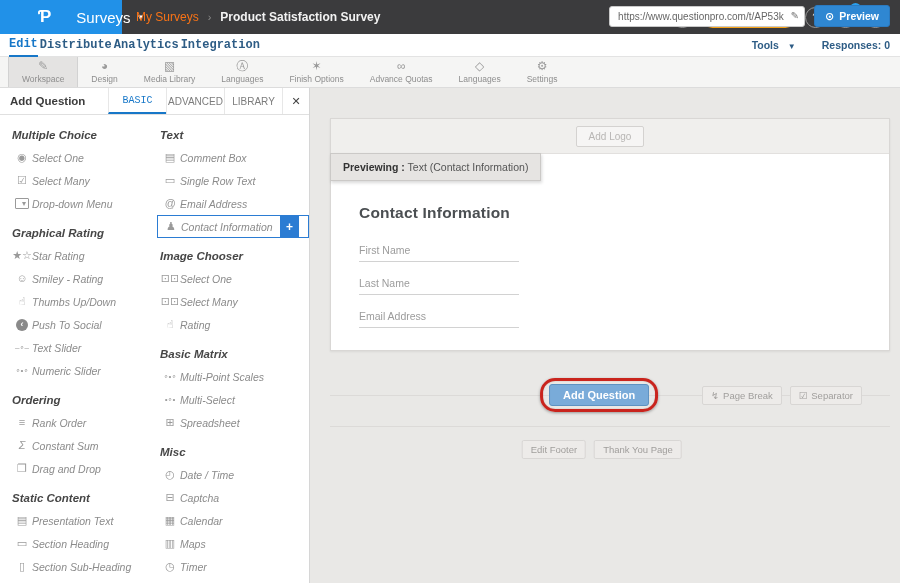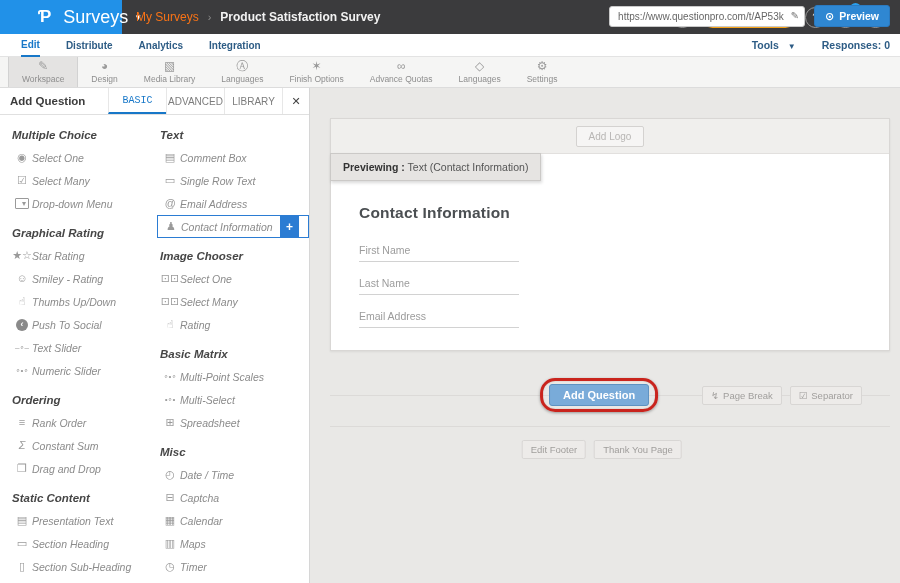--- a/index.html
+++ b/index.html
@@ -6,21 +6,21 @@
   html,body { width:900px; height:583px; overflow:hidden;
               font-family:"Liberation Sans","DejaVu Sans",sans-serif; background:#e9e8e6; }
   .app { position:relative; width:900px; height:583px; }
 
   
   .topbar { position:absolute; left:0; top:0; width:900px; height:34px;
             background:#3b3b3d; display:flex; align-items:center; }
   .logo-area { width:122px; height:34px; background:#2191e8; display:flex;
                align-items:center; padding-left:38px; flex:none; cursor:pointer; }
   .logo-glyph { color:#fff; font-size:17px; font-weight:bold; }
-  .product-label { color:#fff; font-size:18px; margin-left:12px; }
+  .product-label { color:#fff; font-size:15px; margin-left:25px; }
   .caret { font-size:8px; color:#fff; margin-left:6px; }
   .breadcrumb { display:flex; align-items:center; margin-left:14px; }
   .crumb-parent { color:#f97316; font-size:12px; cursor:pointer;text-align:right; }
   .crumb-sep { color:#8b8b8b; font-size:11px; margin:0 9px; }
   .page-title { color:#f2f2f2; font-size:12px; font-weight:bold; }
   .topbar-right { margin-left:auto; display:flex; align-items:center; gap:9px; padding-right:14px; }
   .circle-btn { width:21px; height:21px; border:1.5px solid #9a9a9a; border-radius:50%;
                 display:flex; align-items:center; justify-content:center;
                 color:#dcdcdc; font-size:11px; font-weight:bold; cursor:pointer; position:relative; }
   .mag { position:relative; width:9px; height:9px; }
@@ -35,22 +35,22 @@
   .bell::before { content:""; position:absolute; left:1px; top:0; width:9px; height:8px;
                   border:1.5px solid #d6d6d6; border-bottom:none; border-radius:5px 5px 0 0; }
   .bell::after { content:""; position:absolute; left:-2px; bottom:0; width:15px; height:1.5px; background:#d6d6d6; }
   .badge { position:absolute; top:-5px; right:-6px; min-width:11px; height:11px; background:#2aa0ee;
            border-radius:50%; color:#fff; font-size:7px; font-weight:bold;
            display:flex; align-items:center; justify-content:center; }
 
   
   .navbar { position:absolute; left:0; top:34px; width:900px; height:23px; background:#fff;
             border-bottom:1px solid #e3e3e3; display:flex; align-items:center; padding:0 10px 0 8px; }
-  .nav-tab { font-size:10px; font-weight:bold; color:#2d5c85; margin:0 13px; cursor:pointer;
-             height:23px; display:flex; align-items:center; }
+  .nav-tab { font-size:12px; font-weight:bold; color:#2d5c85; margin:0 1px; cursor:pointer;
+             height:23px; display:flex; align-items:center;font-family:Liberation Mono, monospace; }
   .nav-tab.active { color:#1777c8; border-bottom:2px solid #1777c8; }
   .nav-right { margin-left:auto; display:flex; align-items:center; gap:26px; }
   .nav-right .tools, .nav-right .responses { font-size:10.5px; font-weight:bold; color:#2d5c85; cursor:pointer; }
 
   
   .toolbar { position:absolute; left:0; top:57px; width:900px; height:31px; background:#f5f5f4;
              border-bottom:1px solid #dcdcdc; display:flex; align-items:stretch; padding-left:8px; }
   .tool-item { display:flex; flex-direction:column; align-items:center; justify-content:center;
                padding:0 13px; cursor:pointer; }
   .tool-item.active { background:#e4e3e2; border-left:1px solid #d2d2d2; border-right:1px solid #d2d2d2; }

